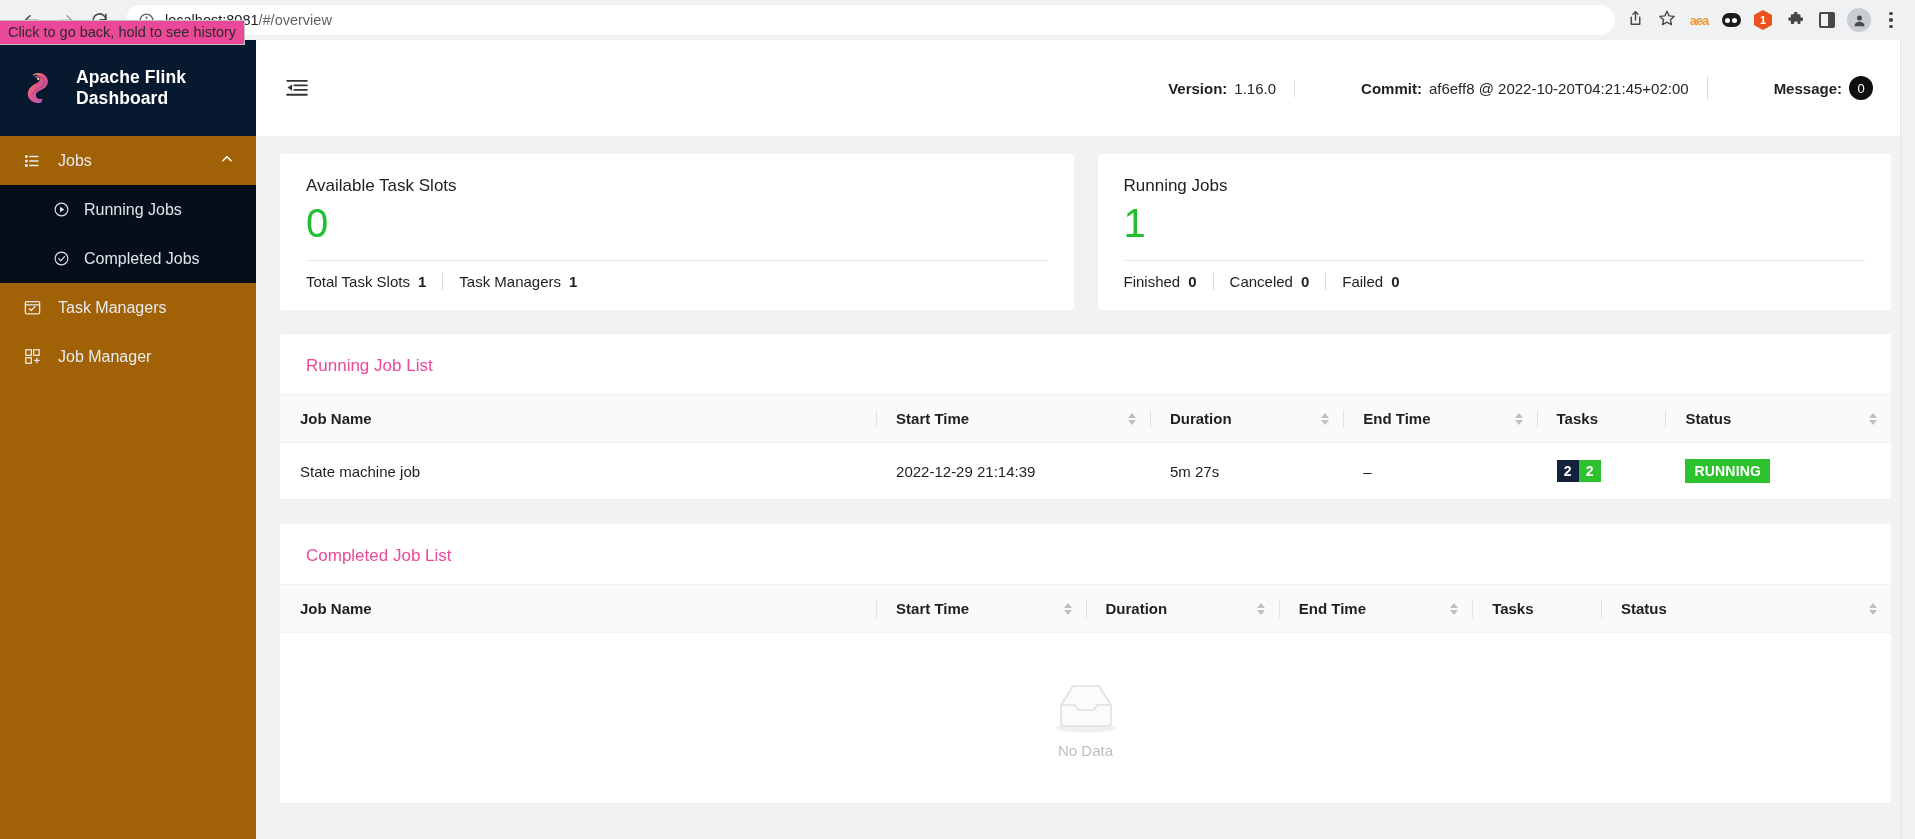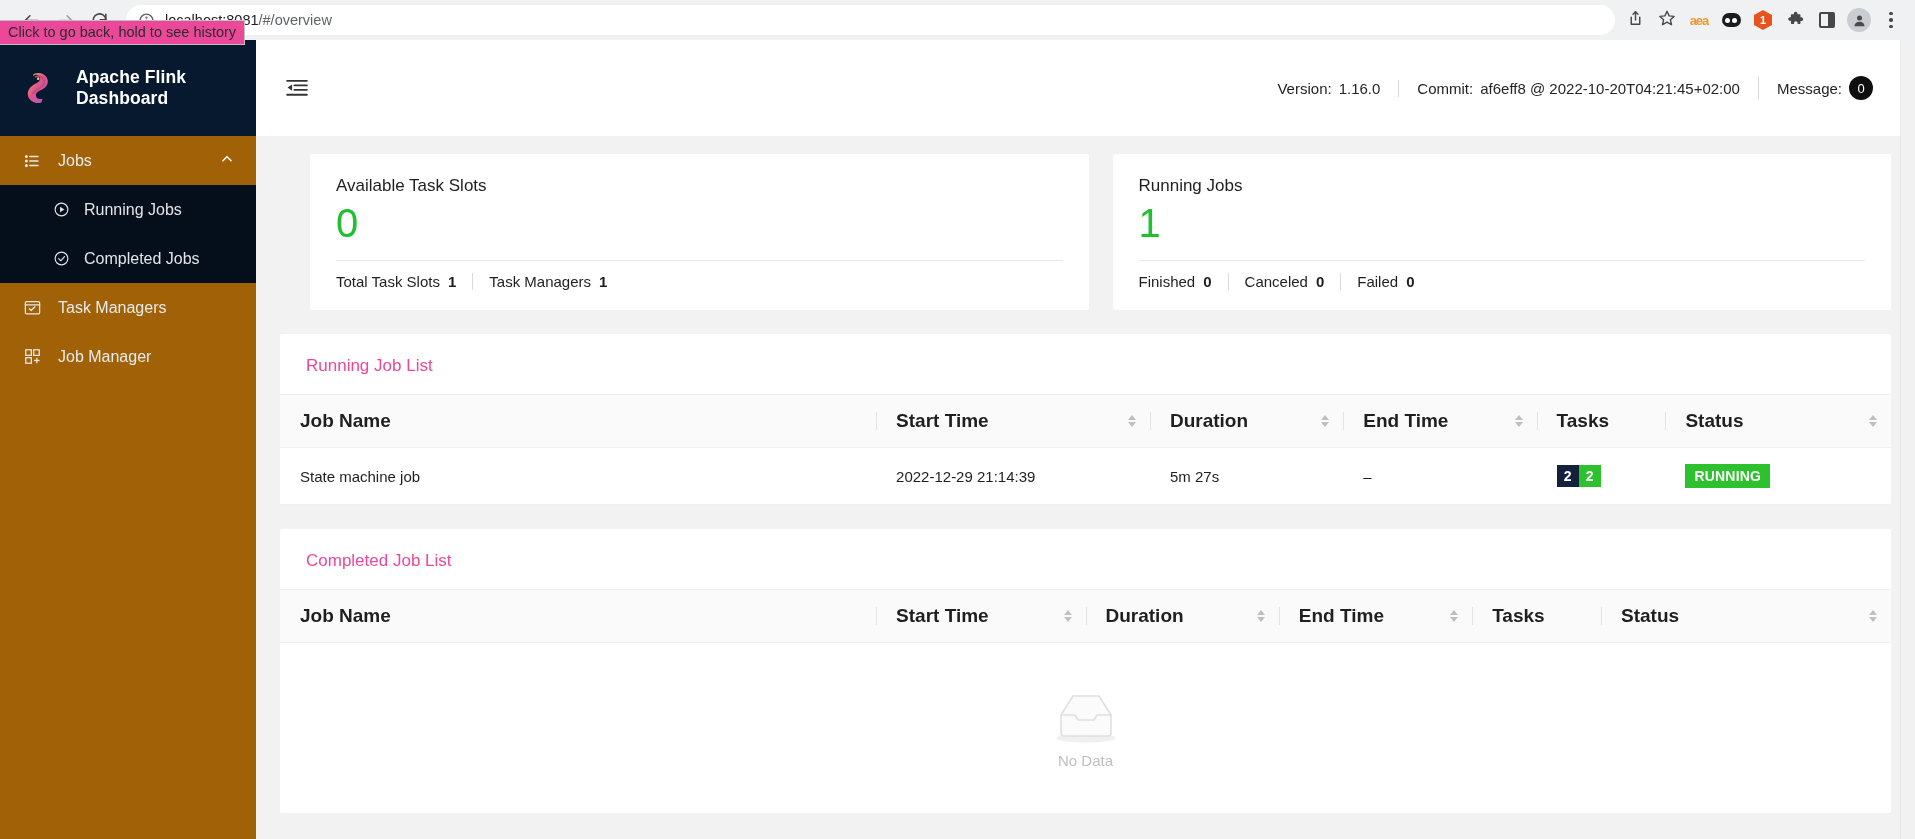--- a/index.html
+++ b/index.html
@@ -127,29 +127,29 @@
   .content { position: absolute; top: 0; left: 256px; width: 1659px; height: 799px; background: #f2f2f2; overflow: hidden;}
   .topbar {
     height: 96px; background: #ffffff;
     display: flex; align-items: center; justify-content: space-between;
     padding: 0 24px 0 30px;
   }
   .menu-fold { width: 22px; height: 18px; display:flex; align-items:center;}
   .topbar-right { display: flex; align-items: center; font-size: 15px; color: #1f1f1f; }
   .meta-group { display: flex; align-items: center; gap: 7px; padding: 0 18px; }
   .meta-group + .meta-group { border-left: 1px solid #d9d9d9; }
-  .meta-label { font-weight: normal; }
+  .meta-label { font-weight: bold; margin-left: 48px; }
   .meta-value { color: #262626; }
   .msg-badge {
     width: 24px; height: 24px; border-radius: 50%;
     background: #0f0f0f; color: #fff;
     font-size: 13px; display:flex; align-items:center; justify-content:center;
   }
 
-  .cards-row { display: flex; gap: 24px; padding: 18px 24px 0 24px; margin-left: 30px; }
+  .cards-row { display: flex; gap: 24px; padding: 18px 24px 0 24px; }
   .card {
     background: #ffffff;
     border-radius: 2px;
     flex: 1 1 0;
     padding: 22px 26px 20px 26px;
   }
   .card-title { font-size: 17px; color: #1f1f1f; margin-bottom: 4px; }
   .card-big { font-size: 40px; line-height: 1.15; color: #20c030; font-weight: normal; }
   .card-div { height: 1px; background: #e8e8e8; margin: 14px 0 12px 0; }
   .card-foot { display: flex; align-items: center; font-size: 15px; color: #1f1f1f; }
@@ -160,21 +160,21 @@
   .panel {
     background: #ffffff;
     border-radius: 2px;
     margin: 24px 24px 0 24px;
   }
   .panel-title { font-size: 17px; color: #ec4899; padding: 22px 26px 18px 26px; }
 
   table.jobs { width: 100%; border-collapse: collapse; table-layout: fixed; }
   table.jobs thead th {
     background: #fafafa;
-    font-size: 19px; font-weight: bold; color: #1f1f1f;
+    font-size: 15px; font-weight: bold; color: #1f1f1f;
     text-align: left;
     padding: 15px 0 15px 20px;
     border-top: 1px solid #f0f0f0;
     border-bottom: 1px solid #f0f0f0;
     position: relative;
   }
   table.jobs thead th .th-inner { display: flex; align-items: center; justify-content: space-between; padding-right: 14px; }
   table.jobs thead th + th::before {
     content: ""; position: absolute; left: 0; top: 50%; transform: translateY(-50%);
     width: 1px; height: 18px; background: #e3e3e3;

